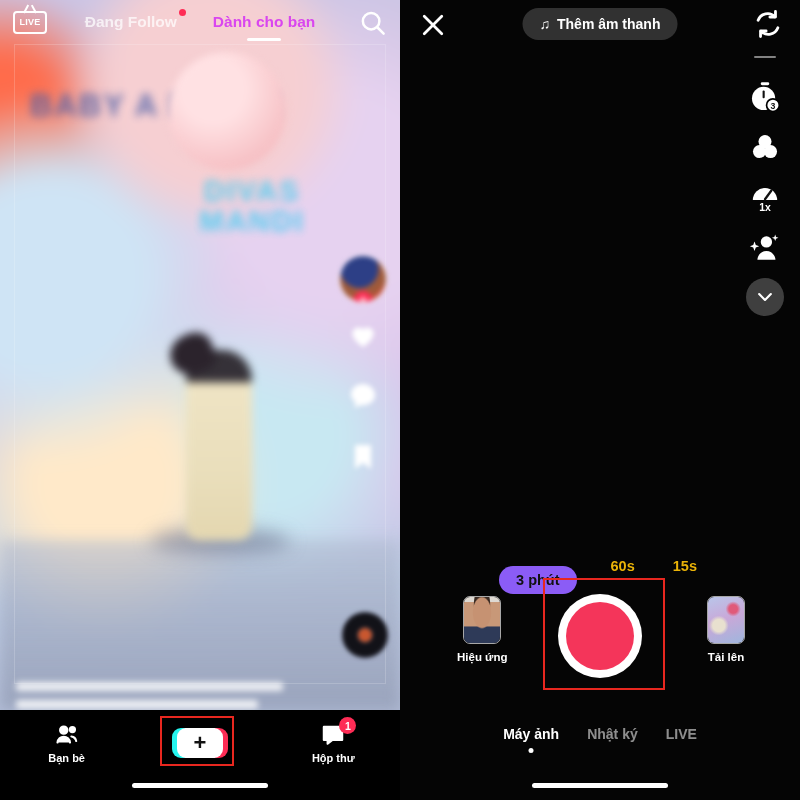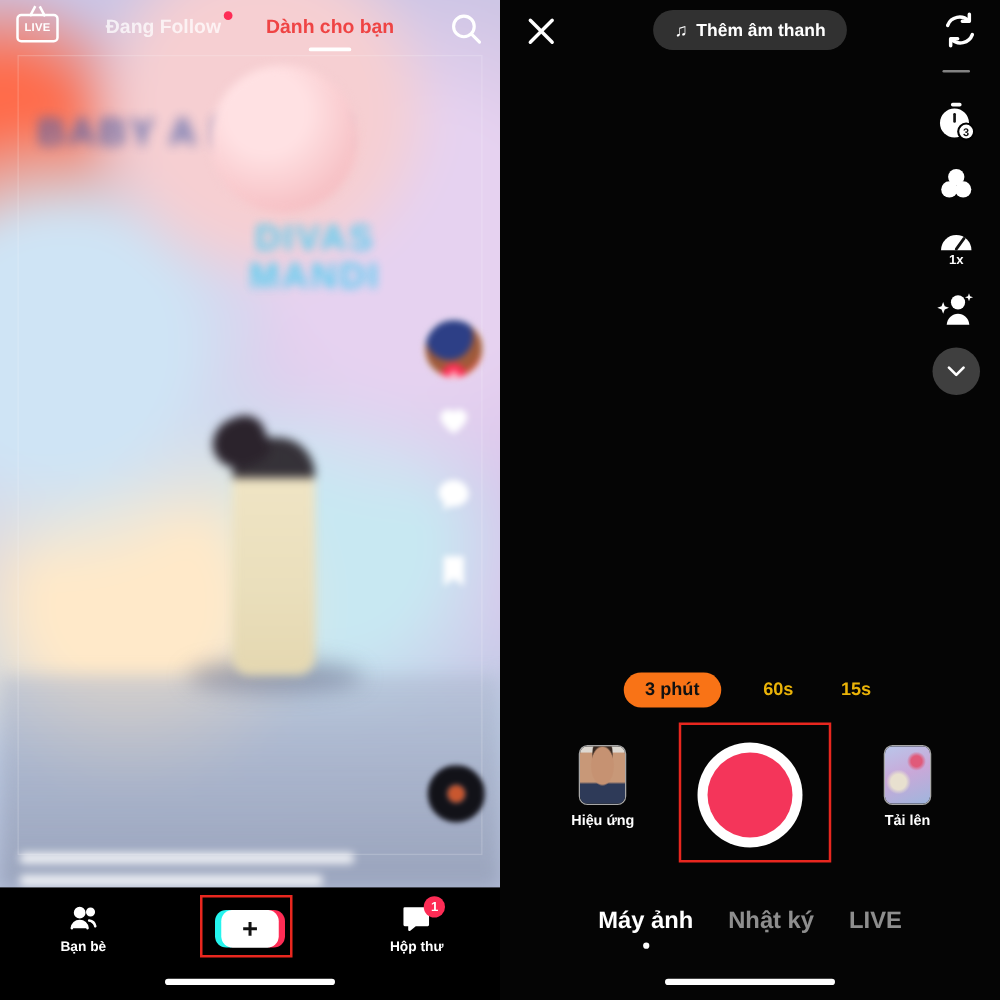--- a/index.html
+++ b/index.html
@@ -85,21 +85,21 @@
   .live-tv::before, .live-tv::after{
     content:""; position:absolute; top:-9px; width:2.4px; height:9px; background:#fff;
   }
   .live-tv::before{ left:8px; transform:rotate(28deg); transform-origin:bottom; }
   .live-tv::after{ right:8px; transform:rotate(-28deg); transform-origin:bottom; }
 
   .feed-tabs { position:absolute; left:0; top:0; width:400px; height:44px;
     display:flex; align-items:center; justify-content:center; gap:32px; }
   .ftab { position:relative; font-size:15.5px; font-weight:bold; color:rgba(255,255,255,.72);
     padding:4px 2px; }
-  .ftab.active { color:#ef4444; }
+  .ftab.active { color:#d946ef; }
   .ftab.active::after{ content:""; position:absolute; left:50%; transform:translateX(-50%);
     bottom:-6px; width:34px; height:3px; background:#fff; border-radius:2px; }
   .tab-dot { position:absolute; right:-7px; top:0px; width:7px; height:7px;
     border-radius:50%; background:#fe2c55; }
   .feed-search { position:absolute; right:12px; top:8px; width:30px; height:30px; }
   .feed-search svg{ width:30px; height:30px; }
 
   
   .rail { position:absolute; right:8px; top:255px; width:58px; z-index:5;
     display:flex; flex-direction:column; align-items:center; gap:4px;
@@ -172,21 +172,21 @@
   .rail-sep { width:22px; height:2px; background:rgba(255,255,255,.5); border-radius:1px; margin-bottom:14px; }
   .tool { width:46px; height:50px; display:flex; align-items:center; justify-content:center; }
   .tool svg{ width:34px; height:34px; }
   .tool-collapse { width:38px; height:38px; border-radius:50%; background:rgba(70,70,70,.9);
     display:flex; align-items:center; justify-content:center; margin-top:6px; }
   .tool-collapse svg{ width:20px; height:20px; }
 
   .dur-row { position:absolute; left:0; top:538px; width:400px; z-index:6;
     display:flex; align-items:center; justify-content:center; gap:30px; }
   .dur { font-size:14.5px; font-weight:bold; color:#eab308; padding:6px 4px; }
-  .dur.sel { background:#f97316; color:#111; border-radius:14px; padding:6px 17px; }
+  .dur.sel { background:#8b5cf6; color:#111; border-radius:14px; padding:6px 17px;margin-top:28px; }
 
   .shutter-row { position:absolute; left:0; top:586px; width:400px; height:100px; z-index:6; }
   .side-btn { position:absolute; display:flex; flex-direction:column; align-items:center; gap:7px; }
   .side-btn.left { left:57px; top:10px; }
   .side-btn.right { right:55px; top:10px; }
   .thumb { width:38px; height:48px; border-radius:7px; overflow:hidden; border:1.4px solid rgba(255,255,255,.65); }
   .thumb-face { width:100%; height:100%;
     background:
       radial-gradient(ellipse at 50% 34%, #c69272 0 34%, rgba(198,146,114,0) 38%),
       radial-gradient(ellipse at 50% 16%, #3a2a22 0 30%, rgba(58,42,34,0) 34%),
@@ -198,21 +198,21 @@
       linear-gradient(160deg,#b9c6ea,#c9a8d8 48%, #9fb6dd); }
   .side-lbl { font-size:11.5px; color:#fff; font-weight:bold; }
   .shutter { position:absolute; left:50%; transform:translateX(-50%); top:8px;
     width:84px; height:84px; border-radius:50%; background:#fff;
     display:flex; align-items:center; justify-content:center; }
   .shutter-core { width:68px; height:68px; border-radius:50%; background:#f4355a; }
   .hl-shutter { left:543px; top:578px; width:122px; height:112px; }
 
   .mode-row { position:absolute; left:0; top:726px; width:400px; z-index:6;
     display:flex; align-items:center; justify-content:center; gap:28px; }
-  .mode { position:relative; font-size:19px; font-weight:bold; color:rgba(255,255,255,.55); padding-bottom:4px; }
+  .mode { position:relative; font-size:14px; font-weight:bold; color:rgba(255,255,255,.55); padding-bottom:4px; }
   .mode.active { color:#fff; }
   .mode.active::after{ content:""; position:absolute; left:50%; transform:translateX(-50%);
     bottom:-7px; width:5px; height:5px; border-radius:50%; background:#fff; }
   .cam-home-bar { position:absolute; left:50%; transform:translateX(-50%); bottom:12px;
     width:136px; height:5px; border-radius:3px; background:#fff; }
 </style>
 </head>
 <body>
 
 <div class="screen">

